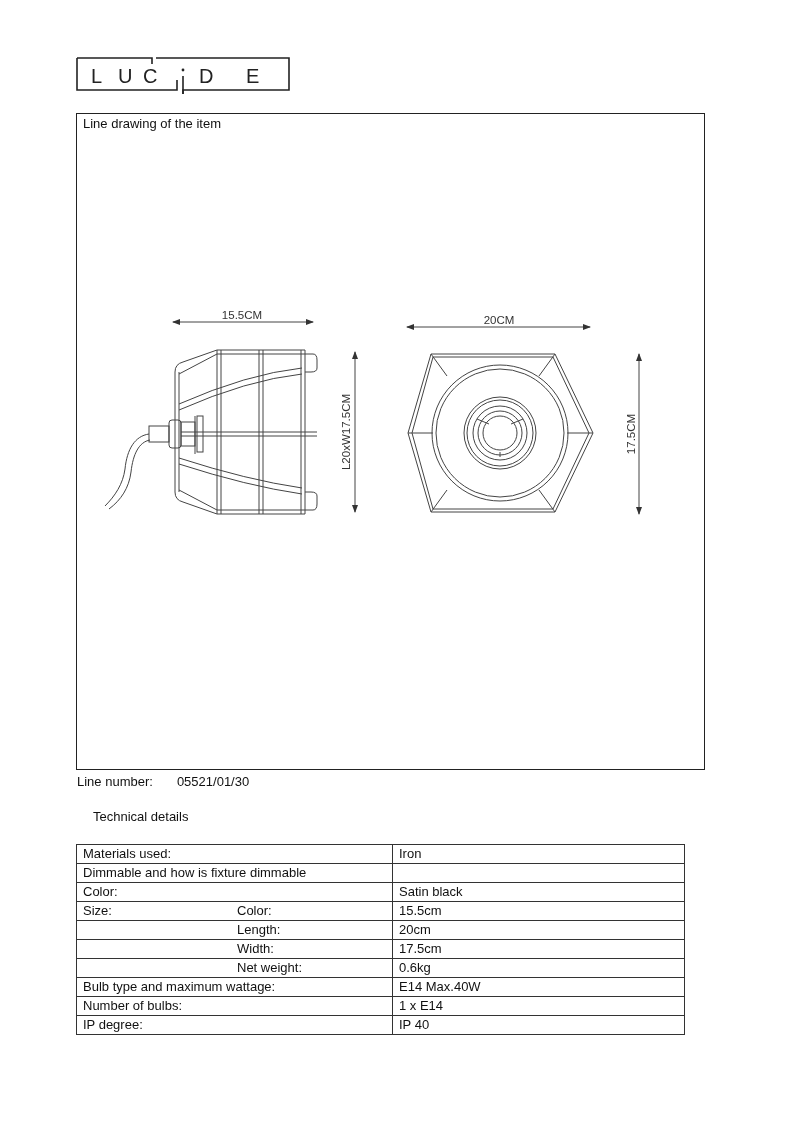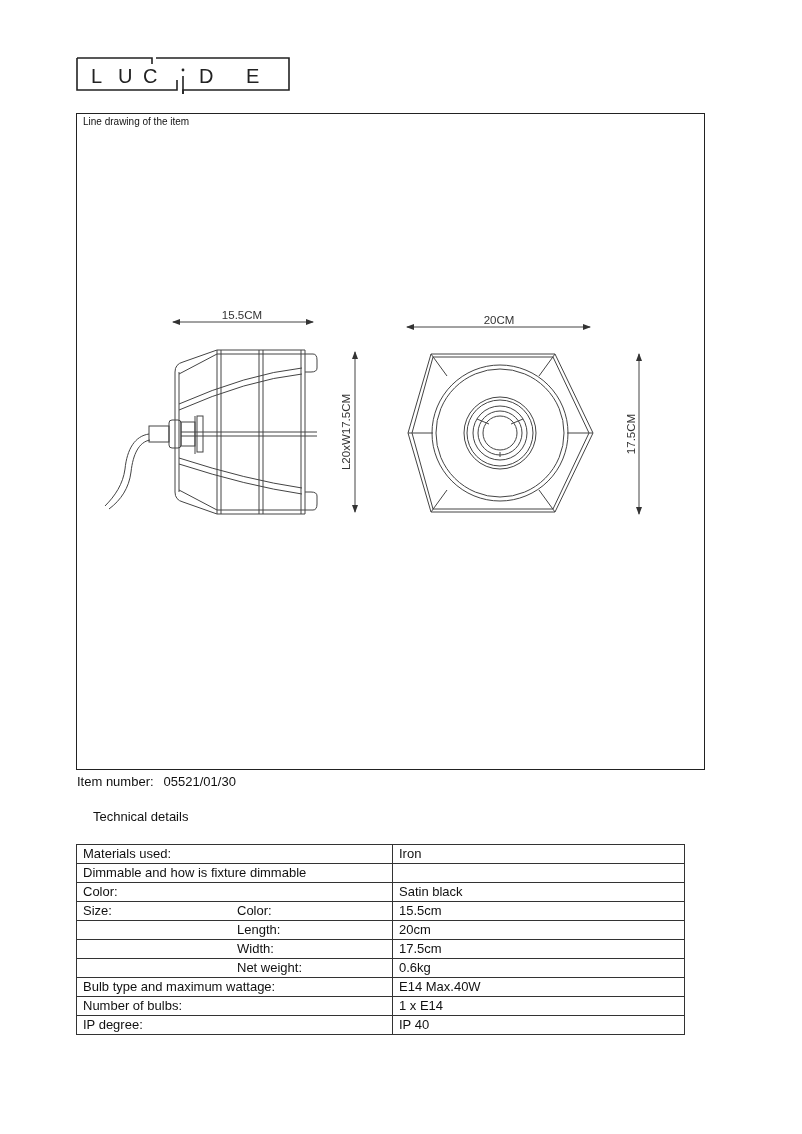--- a/index.html
+++ b/index.html
@@ -1,24 +1,24 @@
 <!DOCTYPE html>
 <html><head>
 <meta charset="utf-8">
 <style>
   html, body { margin:0; padding:0; background:#ffffff; }
   body { width:802px; height:1134px; position:relative; overflow:hidden;
          font-family:"Liberation Sans", sans-serif; color:#111; }
   .logo { position:absolute; left:76px; top:54px; width:214px; height:40px; }
   .frame { position:absolute; left:76px; top:113px; width:629px; height:657px;
            border:1px solid #222; box-sizing:border-box; }
-  .frame-title { position:absolute; left:6px; top:2px; font-size:10px; }
+  .frame-title { position:absolute; left:6px; top:2px; font-size:13px; }
   .drawing { position:absolute; left:0; top:0; }
   .item-number { position:absolute; left:77px; top:774px; font-size:13px; }
-  .item-number .val { margin-left:10px; }
+  .item-number .val { margin-left:24px; }
   .tech-title { position:absolute; left:77px; top:809px; font-size:13px;margin-left:16px; }
   table.specs { position:absolute; left:76px; top:844px; width:609px;
                 border-collapse:collapse; font-size:13px; }
   table.specs td { border:1px solid #333; height:18px; padding:0 6px; line-height:18px;
                    vertical-align:middle; white-space:nowrap; }
   table.specs td.lbl { width:303px; position:relative; }
   table.specs td.val { }
   .sub { position:absolute; left:160px; top:0; }
 </style>
 </head>
@@ -124,21 +124,21 @@
       <circle cx="423" cy="319" r="22"></circle>
       <circle cx="423" cy="319" r="17"></circle>
       <path d="M400,305 L412,310 M446,305 L434,310 M423,343 L423,338"></path>
     </g>
     <text x="422" y="210" font-size="11.5" fill="#333" text-anchor="middle" font-family="Liberation Sans, sans-serif">20CM</text>
     <text transform="translate(558,320) rotate(-90)" font-size="11.5" fill="#333" text-anchor="middle" font-family="Liberation Sans, sans-serif">17.5CM</text>
   </svg>
 </div>
 
 <div class="item-number">
-  <span>Item number:</span><span class="val">05521/01/30</span>
+  <span>Line number:</span><span class="val">05521/01/30</span>
 </div>
 
 <div class="tech-title">Technical details</div>
 
 <table class="specs">
   <tbody>
     <tr>
       <td class="lbl">Materials used:</td>
       <td class="val">Iron</td>
     </tr>

